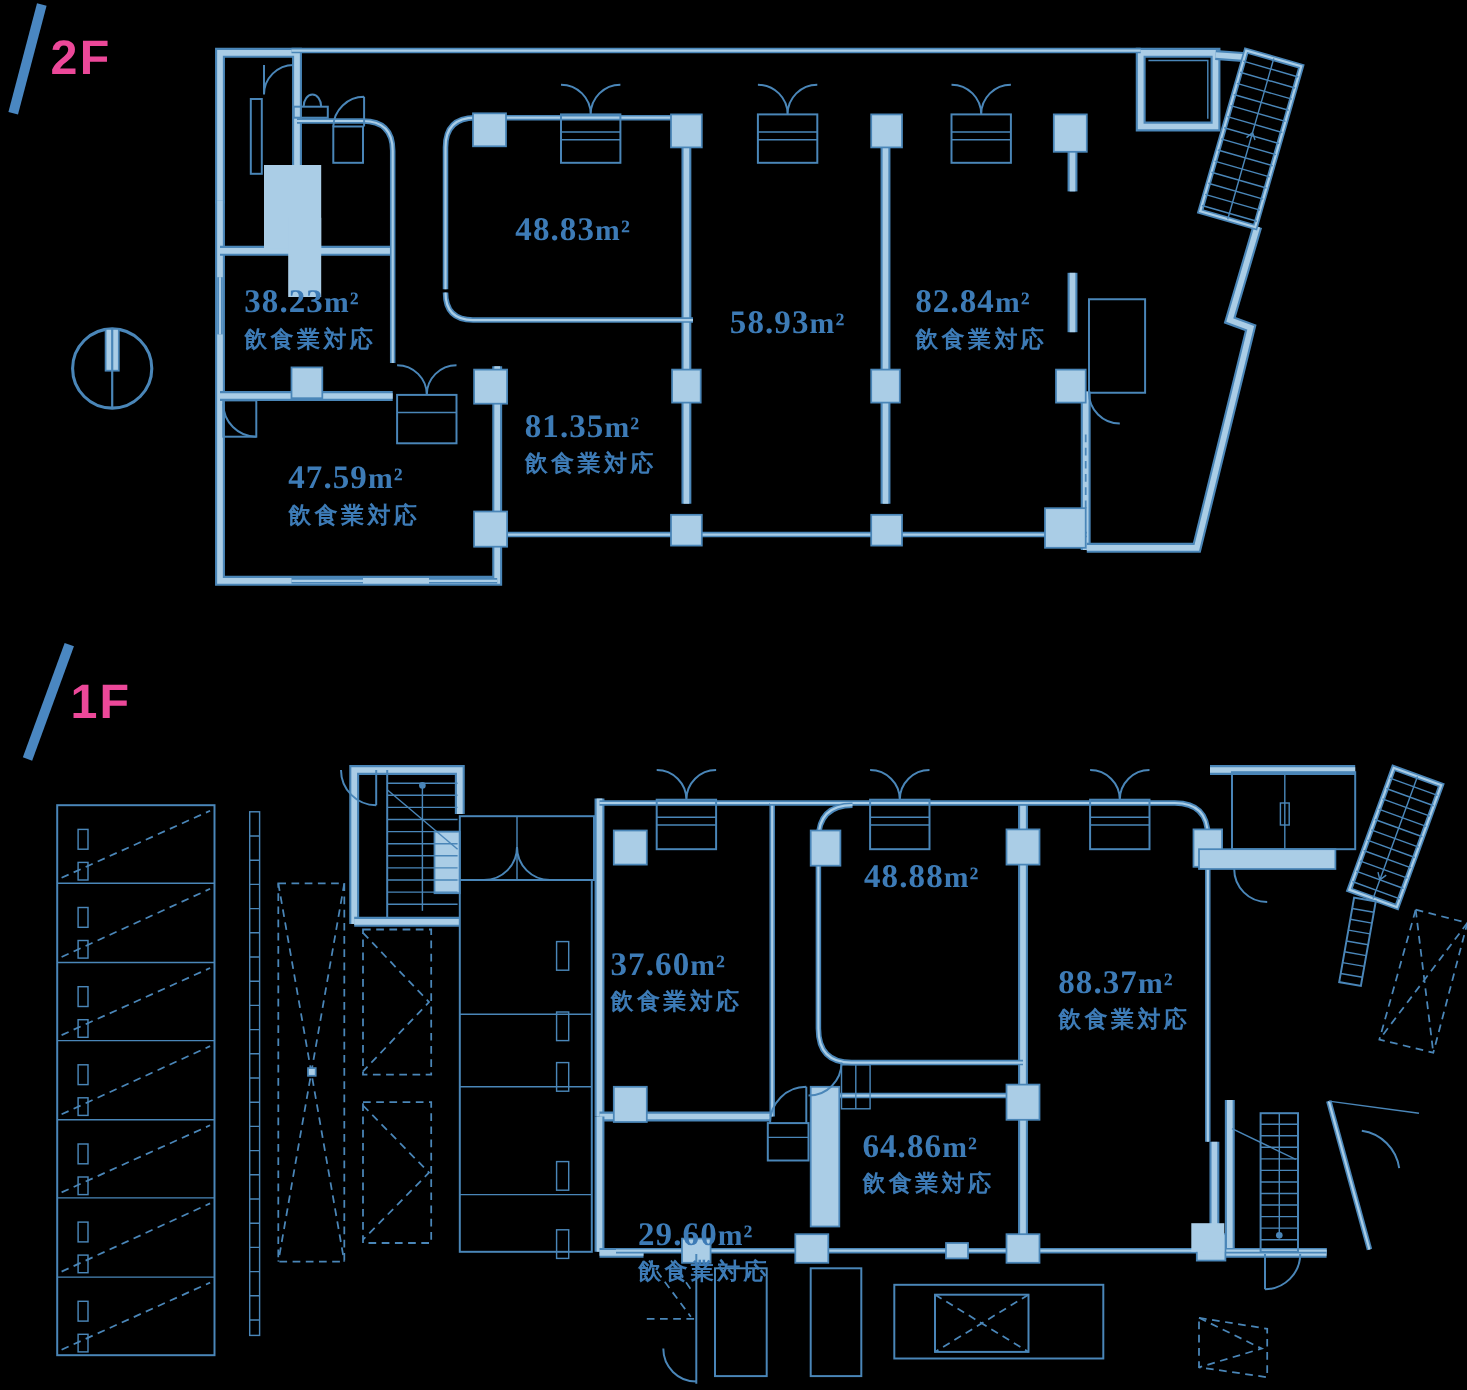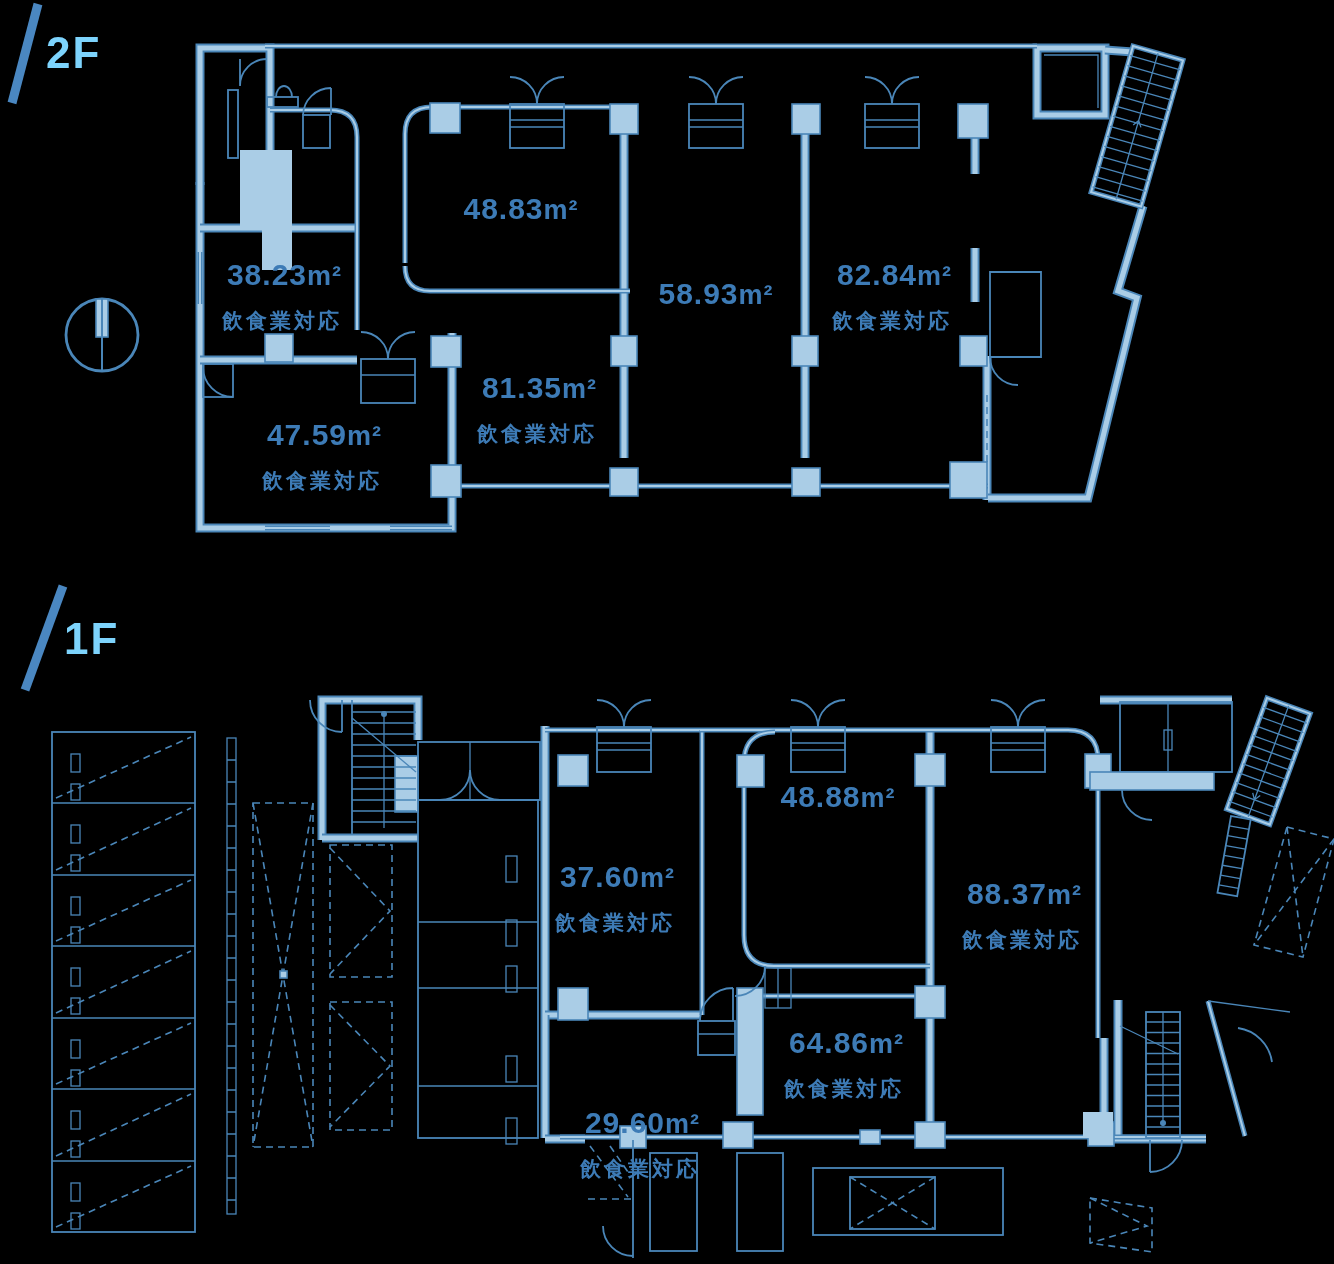--- a/index.html
+++ b/index.html
@@ -11,25 +11,25 @@
   .wi  {stroke:#aacde6;stroke-width:5.2;fill:none;stroke-linejoin:miter;}
   .t2  {stroke:#4a86b8;stroke-width:5;fill:none;}
   .t2i {stroke:#aacde6;stroke-width:2;fill:none;}
   .t   {stroke:#4a86b8;stroke-width:1.8;fill:none;}
   .t1  {stroke:#4a86b8;stroke-width:1.3;fill:none;}
   .d   {stroke:#4a86b8;stroke-width:1.6;fill:none;stroke-dasharray:7 5;}
   .col {fill:#aacde6;stroke:#4a86b8;stroke-width:1.6;}
   .pad {fill:#aacde6;}
   .slash{stroke:#4a87c1;stroke-width:9;}
   
-  .floor-label{position:absolute;color:#7dd3fc;font-size:44px;font-weight:bold;letter-spacing:2px;}
-  .room-label{position:absolute;transform:translateX(-50%);text-align:right;color:#3d7bb6;white-space:nowrap;}
+  .floor-label{position:absolute;color:#ec4899;font-size:44px;font-weight:bold;letter-spacing:2px;}
+  .room-label{position:absolute;transform:translateX(-50%);text-align:left;color:#3d7bb6;white-space:nowrap;font-family:Liberation Serif, serif;}
   .room-area{font-size:30px;font-weight:bold;letter-spacing:1px;line-height:34px;}
   .room-area .unit{font-size:27px;}
-  .room-note{font-size:21px;font-weight:bold;letter-spacing:3px;line-height:24px;margin-top:16px;}
+  .room-note{font-size:21px;font-weight:bold;letter-spacing:3px;line-height:24px;margin-top:4px;}
   .room-note:empty{display:none;}
 </style>
 </head>
 <body>
 
 <div id="canvas">
 
 <svg width="1334" height="1264" viewBox="0 0 1334 1264">
   <defs>
     <pattern id="rk" width="22" height="14" patternUnits="userSpaceOnUse">

